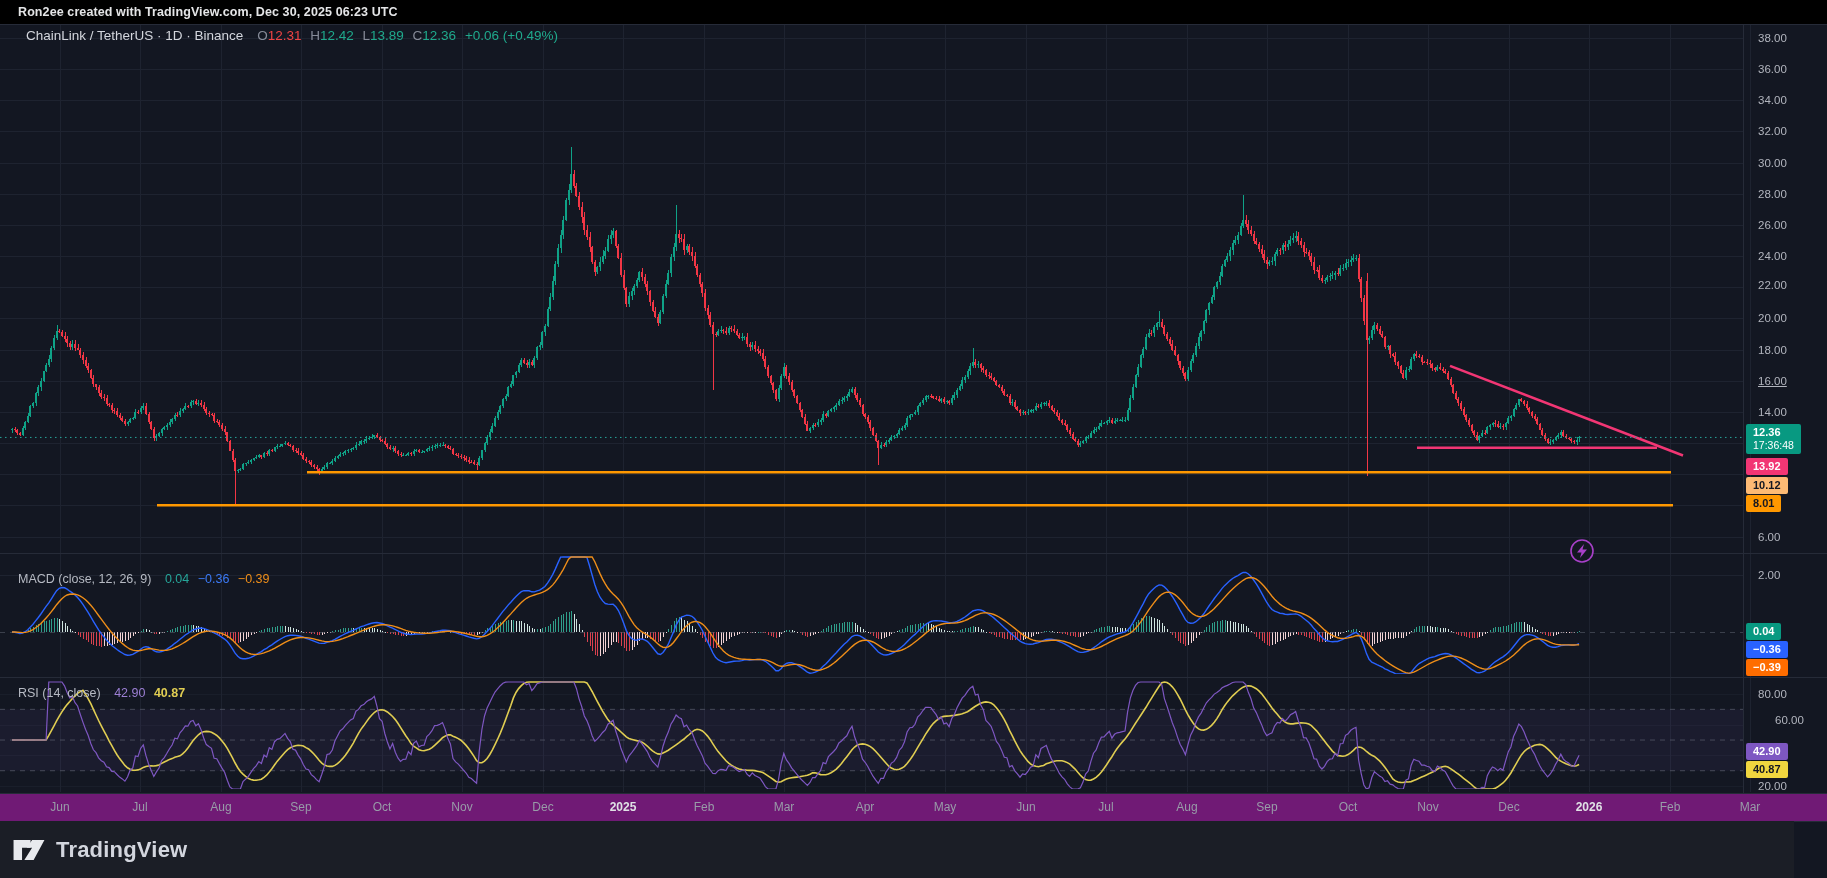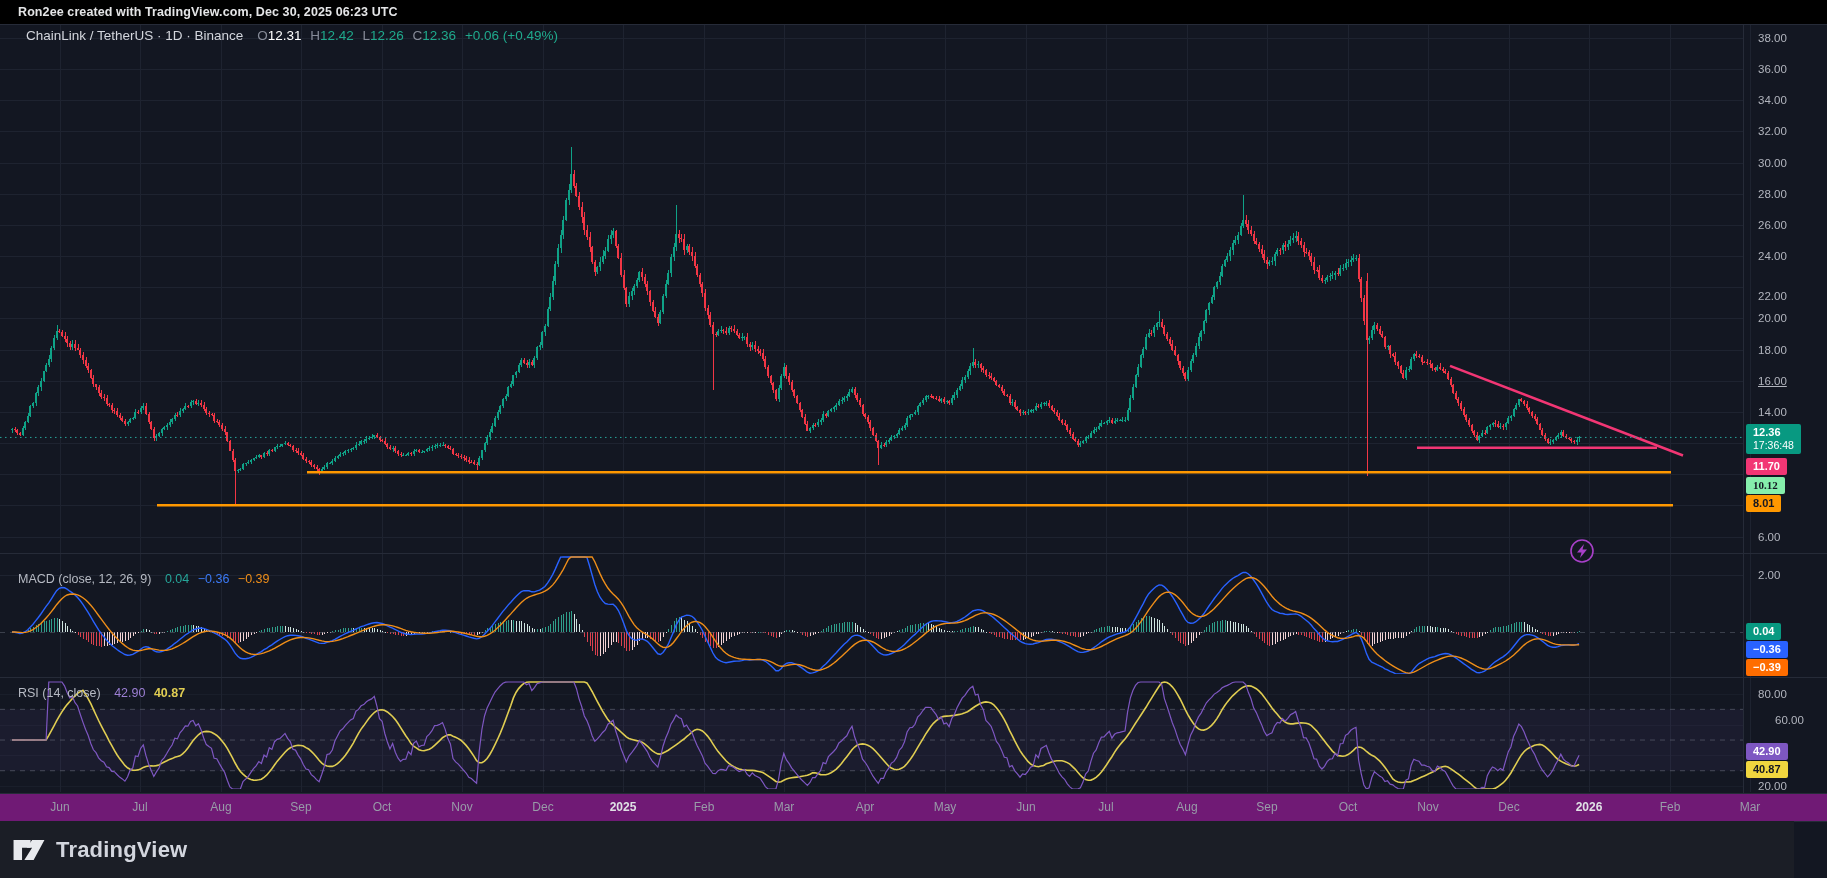--- a/index.html
+++ b/index.html
@@ -1913,23 +1913,23 @@
     <line x1="157" y1="505.18796875000004" x2="1673" y2="505.18796875000004" stroke="#ff9800" stroke-width="2.5"></line>
     <line x1="0" y1="437.423125" x2="1743" y2="437.423125" stroke="#26a69a" stroke-width="1" stroke-dasharray="1.5,3.5"></line>
     <g>
       <circle cx="1582" cy="551" r="11" fill="#131722" stroke="#a840c9" stroke-width="1.6"></circle>
       <path d="M 1584 544 L 1577 552.5 L 1581.5 552.5 L 1580 558 L 1587 549.5 L 1582.5 549.5 Z" fill="#a840c9"></path>
     </g>
   </svg>
 
 <div class="legendrow" id="ohlcrow">
   <span>ChainLink / TetherUS · 1D · Binance</span><span class="gap"></span>
-  <span class="dim">O</span><span style="color:#ffffff">12.31</span><span class="sgap"></span>
+  <span class="dim">O</span><span style="color:#ef4444">12.31</span><span class="sgap"></span>
   <span class="dim">H</span><span style="color:#1fa98c">12.42</span><span class="sgap"></span>
-  <span class="dim">L</span><span style="color:#1fa98c">12.26</span><span class="sgap"></span>
+  <span class="dim">L</span><span style="color:#1fa98c">13.89</span><span class="sgap"></span>
   <span class="dim">C</span><span style="color:#1fa98c">12.36</span><span class="sgap"></span>
   <span style="color:#1fa98c">+0.06 (+0.49%)</span>
 </div>
 
 <div class="legendrow" id="macdrow">
   <span class="dim" style="color:#b6bac3">MACD (close, 12, 26, 9)</span><span class="gap"></span>
   <span style="color:#26a69a">0.04</span><span class="sgap"></span>
   <span style="color:#3b7af7">−0.36</span><span class="sgap"></span>
   <span style="color:#ef8e19">−0.39</span>
 </div>
@@ -1966,33 +1966,33 @@
   </div>
 <div id="priceaxis-labels">
     <div class="axis-label" style="left: 1758px; top: 38px;">38.00</div>
     <div class="axis-label" style="left: 1758px; top: 69.1562px;">36.00</div>
     <div class="axis-label" style="left: 1758px; top: 100.312px;">34.00</div>
     <div class="axis-label" style="left: 1758px; top: 131.469px;">32.00</div>
     <div class="axis-label" style="left: 1758px; top: 162.625px;">30.00</div>
     <div class="axis-label" style="left: 1758px; top: 193.781px;">28.00</div>
     <div class="axis-label" style="left: 1758px; top: 224.938px;">26.00</div>
     <div class="axis-label" style="left: 1758px; top: 256.094px;">24.00</div>
-    <div class="axis-label" style="left: 1758px; top: 296px;">22.00</div>
+    <div class="axis-label" style="left: 1758px; top: 285px;">22.00</div>
     <div class="axis-label" style="left: 1758px; top: 318.406px;">20.00</div>
     <div class="axis-label" style="left: 1758px; top: 349.562px;">18.00</div>
     <div class="axis-label" style="left: 1758px; top: 380.719px; text-decoration: underline;">16.00</div>
     <div class="axis-label" style="left: 1758px; top: 411.875px;">14.00</div>
     <div class="axis-label" style="left: 1758px; top: 536.5px;">6.00</div>
     <div class="axis-label" style="left: 1758px; top: 575px;">2.00</div>
     <div class="axis-label" style="left: 1758px; top: 694px;">80.00</div>
     <div class="axis-label" style="left: 1758px; top: 720px; margin-left: 17px;">60.00</div>
     <div class="axis-label" style="left: 1758px; top: 786px;">20.00</div>
     <div class="chip" style="top: 424px; background: rgb(8, 153, 129); color: rgb(255, 255, 255);">12.36<span class="sub">17:36:48</span></div>
-    <div class="chip" style="top: 458px; background: rgb(242, 54, 116); color: rgb(255, 255, 255);">11.70</div>
-    <div class="chip" style="top: 477px; background: #86efac; color: rgb(19, 23, 34); font-family: Liberation Serif, serif;">10.12</div>
+    <div class="chip" style="top: 458px; background: rgb(242, 54, 116); color: rgb(255, 255, 255);">13.92</div>
+    <div class="chip" style="top: 477px; background: #fdba74; color: rgb(19, 23, 34);">10.12</div>
     <div class="chip" style="top: 495px; background: rgb(255, 152, 0); color: rgb(19, 23, 34);">8.01</div>
     <div class="chip" style="top: 623px; background: rgb(8, 153, 129); color: rgb(255, 255, 255);">0.04</div>
     <div class="chip" style="top: 641px; background: rgb(41, 98, 255); color: rgb(255, 255, 255);">−0.36</div>
     <div class="chip" style="top: 659px; background: rgb(255, 109, 0); color: rgb(255, 255, 255);">−0.39</div>
     <div class="chip" style="top: 743px; background: rgb(126, 87, 194); color: rgb(255, 255, 255);">42.90</div>
     <div class="chip" style="top: 761px; background: rgb(240, 214, 63); color: rgb(19, 23, 34);">40.87</div>
   </div>
 
 <div id="footer">
   <svg width="34" height="30" viewBox="0 0 44 38" style="margin-left:12px">

